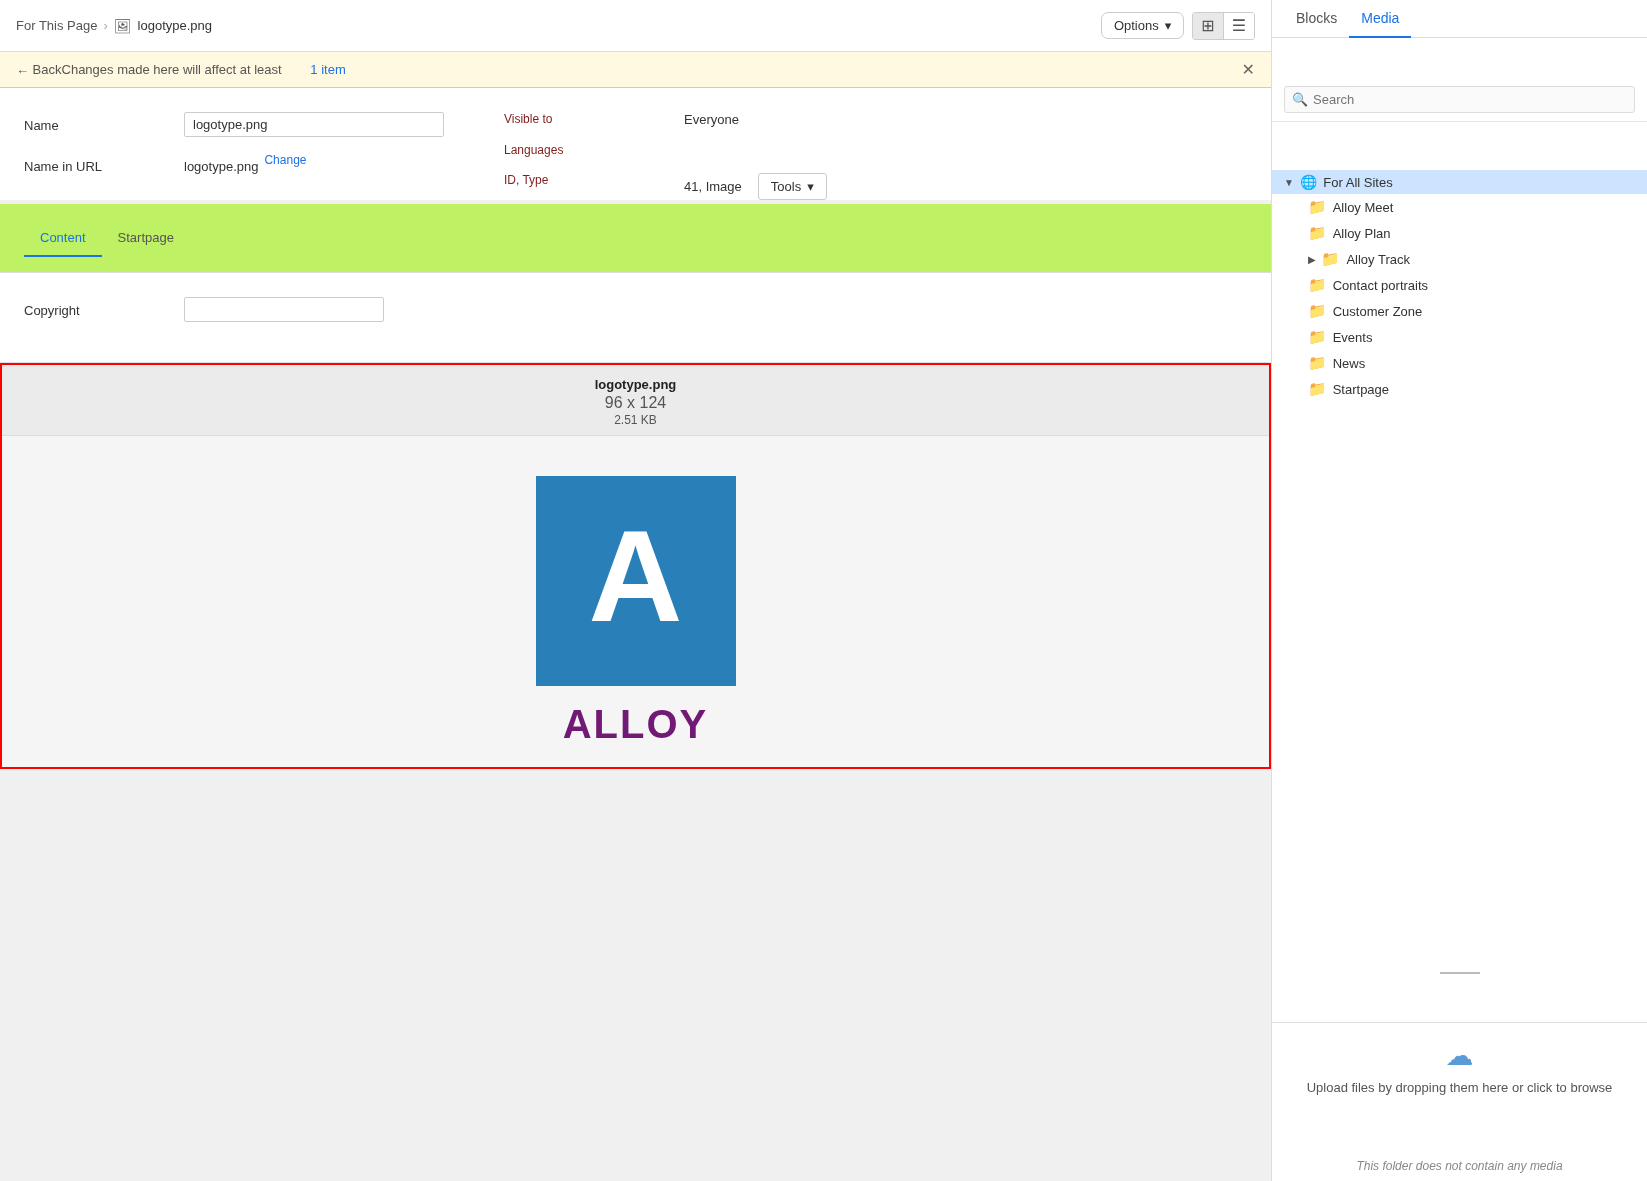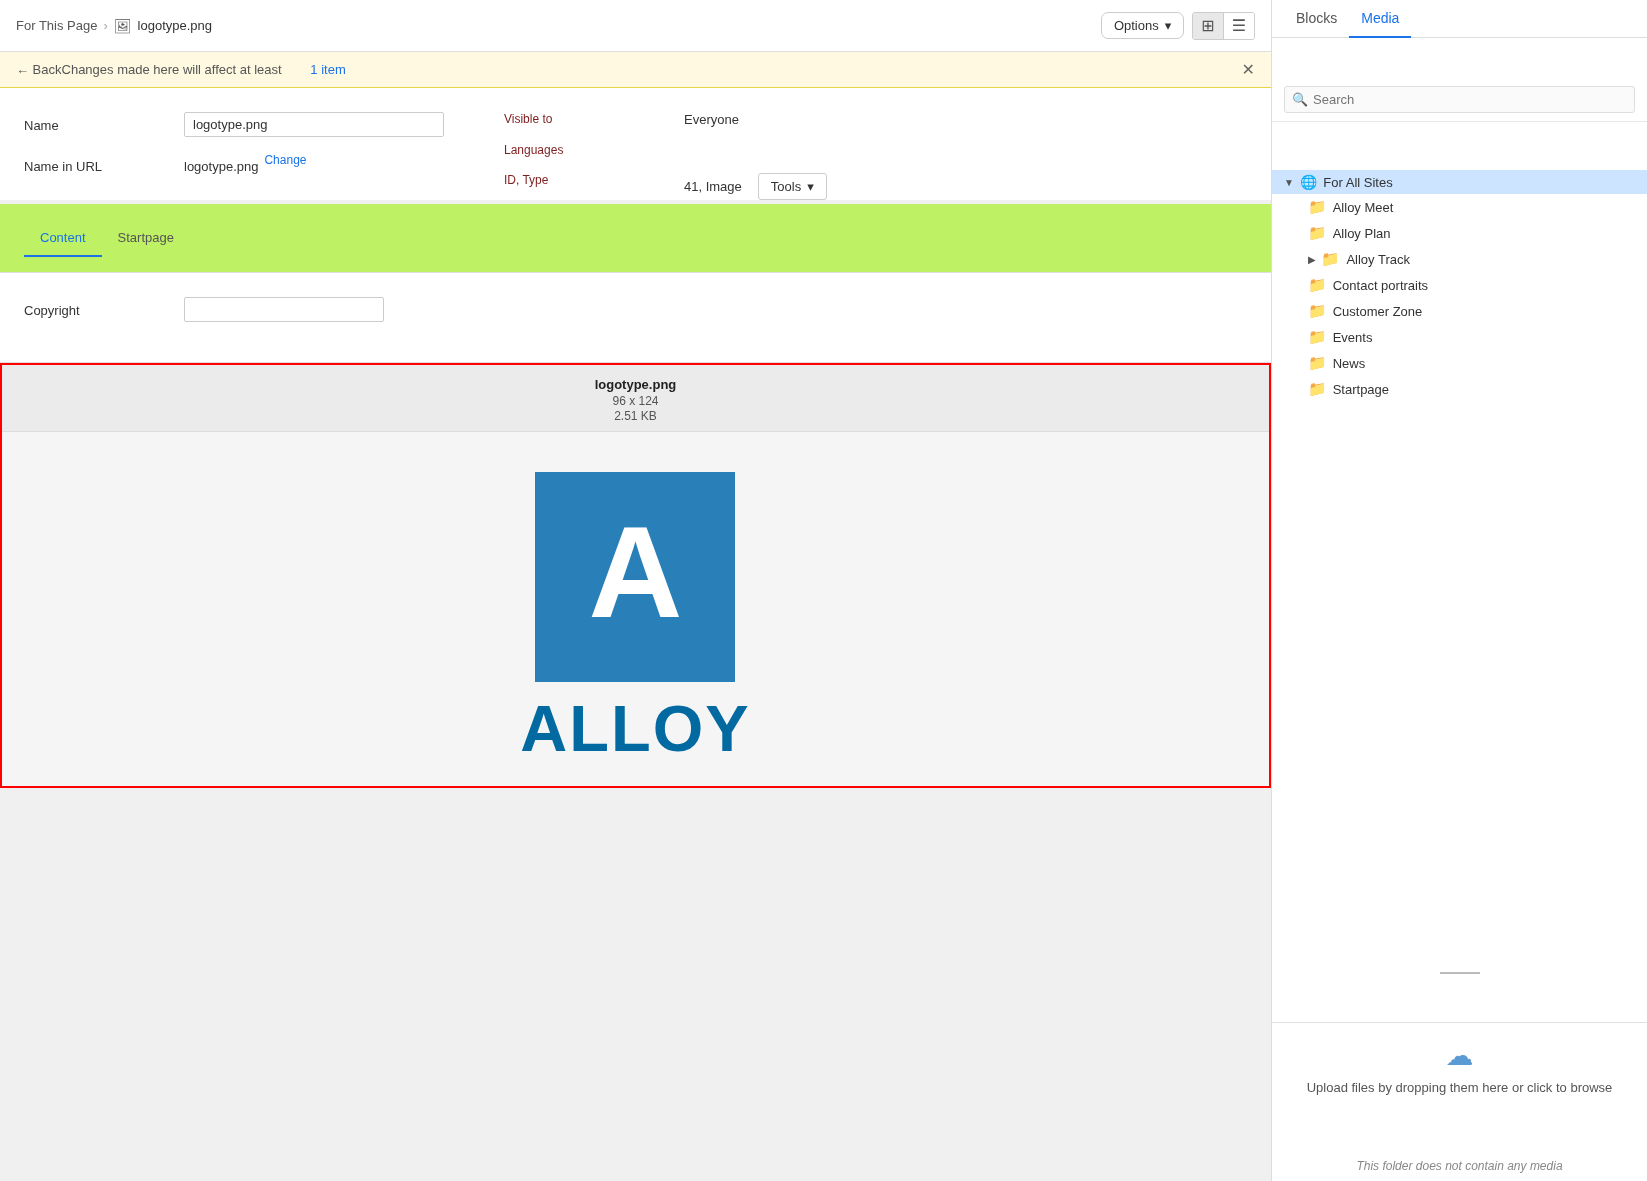--- a/index.html
+++ b/index.html
@@ -210,21 +210,21 @@
       text-align: center;
       padding: 12px 0 8px 0;
       border-bottom: 1px solid #ddd;
     }
     .preview-info-name {
       font-weight: bold;
       font-size: 13px;
       color: #222;
     }
     .preview-info-dims {
-      font-size: 12px;
+      font-size: 16px;
       color: #555;
       margin-top: 2px;
     }
     .preview-info-size {
       font-size: 12px;
       color: #555;
       margin-top: 1px;
     }
     .preview-image-container {
       display: flex;
@@ -249,26 +249,26 @@
     }
     .alloy-logo-a {
       color: white;
       font-size: 130px;
       font-weight: bold;
       font-family: Arial Black, sans-serif;
       line-height: 1;
       margin-top: -10px;
     }
     .alloy-logo-text {
-      font-size: 65px;
+      font-size: 40px;
       font-weight: 900;
-      color: #0369a1;
+      color: #701a75;
       font-family: Arial Black, sans-serif;
       letter-spacing: 2px;
-      margin-top: 9px;
+      margin-top: 16px;
     }
 
     
     .right-sidebar {
       width: 376px;
       background: #fff;
       border-left: 1px solid #ddd;
       display: flex;
       flex-direction: column;
       gap: 40px;

